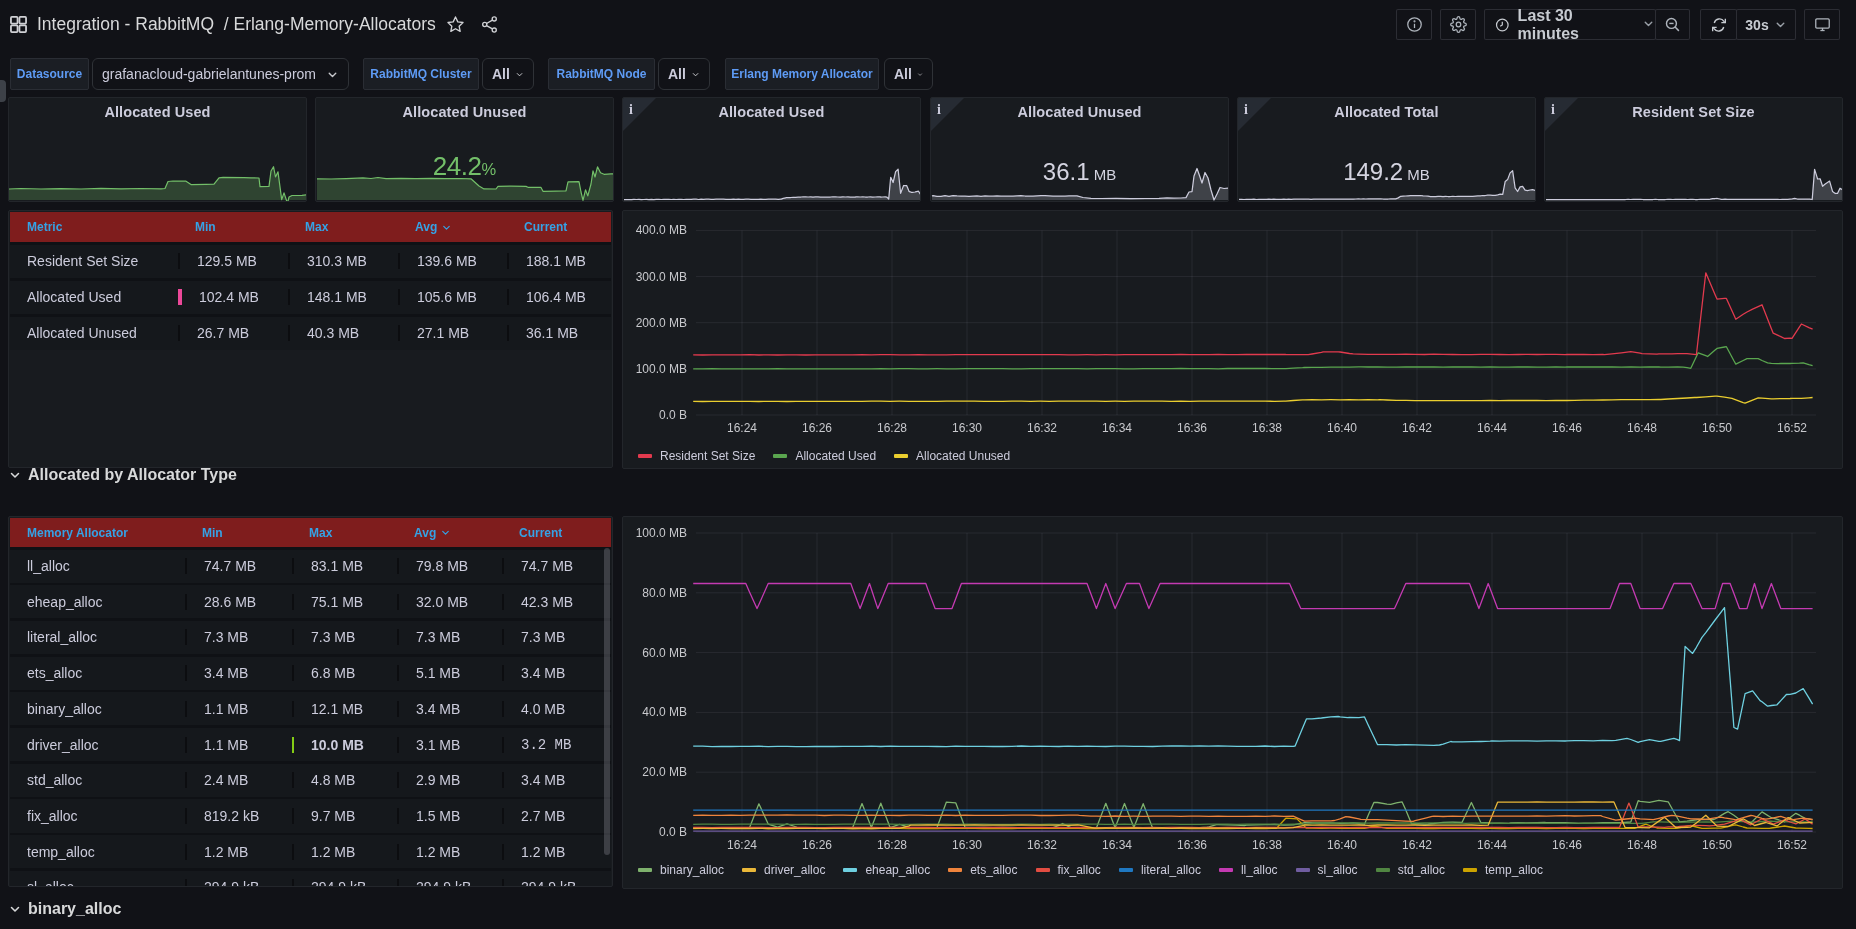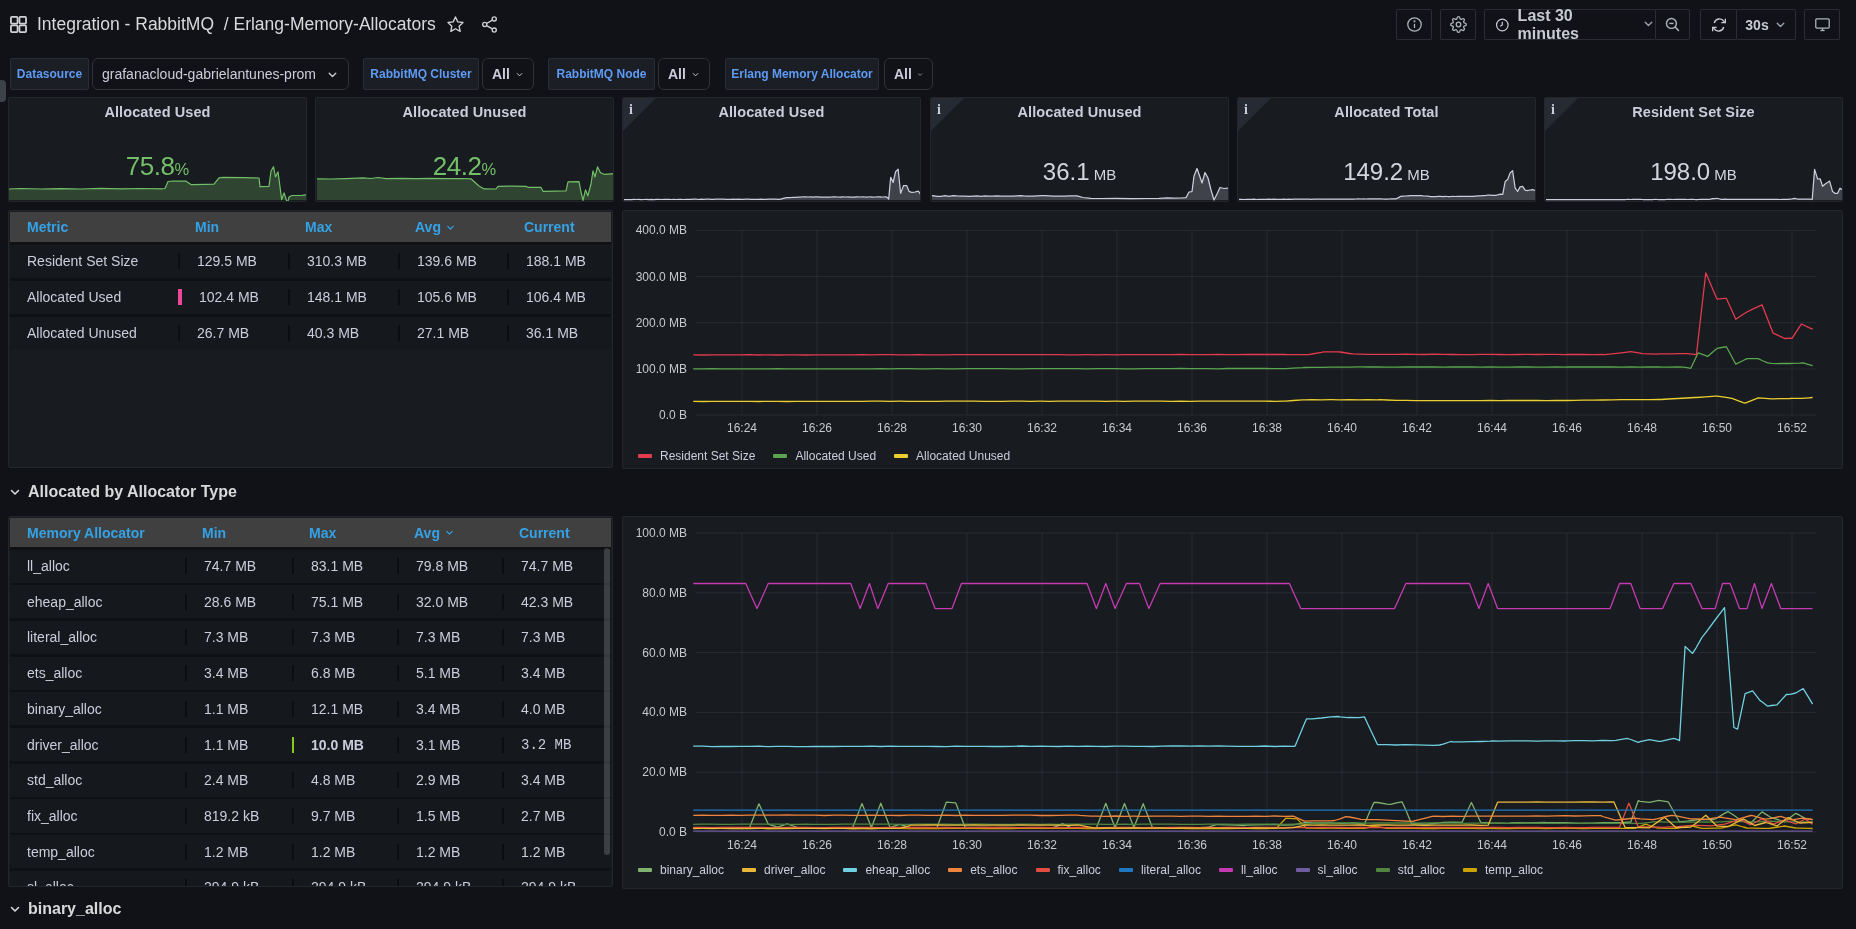--- a/index.html
+++ b/index.html
@@ -6,21 +6,21 @@
 .panel{position:absolute;background:#181b1f;border:1px solid #23262b;border-radius:2px}
 .ptitle{position:absolute;top:6px;left:0;right:0;text-align:center;font-size:14.5px;font-weight:600;color:#ccccdc;letter-spacing:.1px}
 .statval{position:absolute;left:0;right:0;text-align:center;font-weight:500;line-height:1}
 .spark{position:absolute;left:0;bottom:0}
 .chart{position:absolute;left:0;top:0}
 .axis{fill:#c8c9cd;font-size:12px;font-family:"Liberation Sans",sans-serif}
 .navbtn{position:absolute;border:1px solid rgba(204,204,220,0.15);border-radius:2px;background:#111217;display:flex;align-items:center;justify-content:center;color:#aeb4bc}
 .pill{position:absolute;height:32px;background:#1b1e24;border:1px solid #2a2d34;border-radius:2px;display:flex;align-items:center;justify-content:center;color:#5e9bf5;font-size:12px;font-weight:600;white-space:nowrap}
 .drop{position:absolute;height:32px;background:#111217;border:1px solid #2f3237;border-radius:6px;display:flex;align-items:center;padding:0 9px;color:#ccccdc;font-size:14px;font-weight:600;gap:6px;white-space:nowrap;overflow:hidden}
 .tbl{position:absolute;left:1px;right:1px;top:1px;background:#0f1115}
-.thead{display:grid;background:#404040;color:#35a2e6;font-weight:600;font-size:14px;align-items:center}
+.thead{display:grid;background:#7f1d1d;color:#35a2e6;font-weight:600;font-size:12px;align-items:center}
 .trow{display:grid;background:#15181c;color:#ccccdc;font-size:14px;align-items:center}
 .cell{padding-left:17px;white-space:nowrap;overflow:hidden}
 .rowhdr{position:absolute;font-size:16px;font-weight:600;color:#d8d9da;display:flex;align-items:center;gap:6px}
 .legend{position:absolute;display:flex;align-items:center;font-size:12px;color:#ccccdc}
 .sw{display:inline-block;width:14px;height:4px;border-radius:1px;margin-right:8px;vertical-align:middle}
 .leg-item{display:flex;align-items:center;margin-right:18px;white-space:nowrap}
 text{user-select:none}
 </style></head><body>
 <div class="abs" style="left:10px;top:16px"><svg width="17" height="17" viewBox="0 0 18 18" fill="none" stroke="#d0d1d5" stroke-width="1.9">
       <rect x="1" y="1" width="7" height="7" rx="1"></rect>
@@ -104,21 +104,20 @@
 <div class="drop" style="left:658px;top:58px;width:52px;justify-content:center;gap:5px">All <svg width="13" height="13" viewBox="0 0 24 24" fill="none" stroke="#c8c9cd" stroke-width="2.6" stroke-linecap="round" stroke-linejoin="round">
       <polyline points="6 9.5 12 15.5 18 9.5"></polyline>
     </svg></div>
 <div class="pill" style="left:725px;top:58px;width:154px">Erlang Memory Allocator</div>
 <div class="drop" style="left:884px;top:58px;width:49px;justify-content:center;gap:5px">All <svg width="13" height="13" viewBox="0 0 24 24" fill="none" stroke="#c8c9cd" stroke-width="2.6" stroke-linecap="round" stroke-linejoin="round">
       <polyline points="6 9.5 12 15.5 18 9.5"></polyline>
     </svg></div>
 <div class="abs" style="left:-4px;top:80px;width:10px;height:22px;background:#3d4148;border-radius:4px"></div>
 <div class="panel" style="left:8px;top:97px;width:299px;height:105px;overflow:hidden">
     <div class="ptitle">Allocated Used</div>
-    <div class="statval" style="top:55px"><span style="font-size:26px;letter-spacing:-0.5px;color:#73BF69">75.8</span><span style="font-size:16.5px;color:#73BF69">%</span></div>
     <svg class="spark" width="299" height="104" viewBox="0 0 299 104">
       <polygon points="0.0,103 0.0,92.0 12.0,91.5 32.0,92.0 52.0,91.6 72.0,92.0 92.0,91.4 112.0,91.8 132.0,91.5 152.0,91.8 156.0,91.5 159.0,84.5 164.0,84.0 177.0,84.2 182.0,87.6 197.0,87.4 205.0,87.2 210.0,80.8 214.0,80.4 235.0,80.6 242.0,80.8 250.0,81.0 251.0,89.6 260.0,89.4 262.0,74.0 264.5,69.7 266.5,80.0 269.0,74.8 272.7,102.6 275.0,95.9 278.5,106.4 280.0,100.0 283.0,98.5 293.0,98.3 298.0,97.8 298.0,103" fill="rgba(115,191,105,0.25)" stroke="none"></polygon>
       <polyline points="0.0,92.0 12.0,91.5 32.0,92.0 52.0,91.6 72.0,92.0 92.0,91.4 112.0,91.8 132.0,91.5 152.0,91.8 156.0,91.5 159.0,84.5 164.0,84.0 177.0,84.2 182.0,87.6 197.0,87.4 205.0,87.2 210.0,80.8 214.0,80.4 235.0,80.6 242.0,80.8 250.0,81.0 251.0,89.6 260.0,89.4 262.0,74.0 264.5,69.7 266.5,80.0 269.0,74.8 272.7,102.6 275.0,95.9 278.5,106.4 280.0,100.0 283.0,98.5 293.0,98.3 298.0,97.8" fill="none" stroke="#73BF69" stroke-width="1.2" stroke-linejoin="round"></polyline>
     </svg>
   </div>
 <div class="panel" style="left:315px;top:97px;width:299px;height:105px;overflow:hidden">
     <div class="ptitle">Allocated Unused</div>
     <div class="statval" style="top:55px"><span style="font-size:26px;letter-spacing:-0.5px;color:#73BF69">24.2</span><span style="font-size:16.5px;color:#73BF69">%</span></div>
     <svg class="spark" width="299" height="104" viewBox="0 0 299 104">
       <polygon points="1.0,103 1.0,81.8 15.0,82.0 30.0,81.6 47.0,80.9 55.0,81.5 62.0,80.5 70.0,81.6 85.0,81.4 100.0,81.7 115.0,81.4 130.0,81.6 145.0,81.5 155.0,81.8 163.0,89.0 168.0,91.9 180.0,92.0 182.0,89.3 195.0,89.2 210.0,89.4 212.0,90.3 225.0,90.4 227.0,94.3 240.0,94.2 248.0,94.0 250.0,93.8 252.0,84.8 263.0,84.6 265.0,95.0 267.0,103.4 269.5,92.8 271.8,98.9 275.0,87.0 277.0,73.9 279.0,80.0 281.5,69.8 284.5,75.8 288.0,77.3 295.0,76.8 299.0,76.9 299.0,103" fill="rgba(115,191,105,0.25)" stroke="none"></polygon>
@@ -159,21 +158,20 @@
       <polygon points="1.0,103 1.0,102.3 3.5,102.3 6.0,102.5 8.5,102.3 10.9,102.4 13.4,102.3 15.9,102.2 18.4,102.5 20.9,102.4 23.4,102.4 25.9,102.4 28.4,102.3 30.8,102.2 33.3,102.4 35.8,102.2 38.3,102.3 40.8,102.3 43.3,102.3 45.8,102.2 48.3,102.4 50.7,102.2 53.2,102.3 55.7,102.1 58.2,102.2 60.7,102.2 63.2,102.2 65.7,102.1 68.2,102.2 70.6,102.2 73.1,102.3 75.6,102.1 78.1,102.2 80.6,102.2 83.1,102.2 85.6,102.0 88.1,102.0 90.5,102.0 93.0,102.1 95.5,102.1 98.0,102.1 100.5,102.0 103.0,102.0 105.5,102.0 108.0,102.0 110.4,102.1 112.9,102.1 115.4,102.1 117.9,102.0 120.4,101.9 122.9,102.0 125.4,101.9 127.9,102.0 130.3,101.9 132.8,101.9 135.3,101.9 137.8,101.9 140.3,101.8 142.8,101.9 145.3,102.0 147.8,102.0 150.2,102.0 152.7,101.9 155.2,101.8 157.7,101.8 160.2,100.9 162.7,99.3 165.2,99.1 167.7,99.0 170.1,98.8 172.6,98.7 175.1,98.6 177.6,98.7 180.1,98.5 182.6,98.5 185.1,98.8 187.6,99.0 190.0,99.2 192.5,99.6 195.0,99.5 197.5,99.7 200.0,99.4 202.5,99.4 205.0,99.6 207.5,99.4 209.9,99.5 212.4,99.5 214.9,99.4 217.4,99.5 219.9,99.3 222.4,99.4 224.9,99.3 227.4,99.4 229.8,99.3 232.3,99.4 234.8,99.3 237.3,99.1 239.8,98.9 242.3,98.9 244.8,98.5 247.3,98.5 249.7,98.2 252.2,98.2 254.7,98.3 257.2,98.3 259.7,97.8 262.2,97.2 264.7,97.4 267.2,84.4 269.6,82.6 272.1,75.9 274.6,73.7 277.1,90.9 279.6,94.5 282.1,89.9 284.6,89.3 287.1,93.2 289.5,93.6 292.0,93.0 294.5,92.7 297.0,93.5 297.0,103" fill="rgba(204,204,220,0.22)" stroke="none"></polygon>
       <polyline points="1.0,102.3 3.5,102.3 6.0,102.5 8.5,102.3 10.9,102.4 13.4,102.3 15.9,102.2 18.4,102.5 20.9,102.4 23.4,102.4 25.9,102.4 28.4,102.3 30.8,102.2 33.3,102.4 35.8,102.2 38.3,102.3 40.8,102.3 43.3,102.3 45.8,102.2 48.3,102.4 50.7,102.2 53.2,102.3 55.7,102.1 58.2,102.2 60.7,102.2 63.2,102.2 65.7,102.1 68.2,102.2 70.6,102.2 73.1,102.3 75.6,102.1 78.1,102.2 80.6,102.2 83.1,102.2 85.6,102.0 88.1,102.0 90.5,102.0 93.0,102.1 95.5,102.1 98.0,102.1 100.5,102.0 103.0,102.0 105.5,102.0 108.0,102.0 110.4,102.1 112.9,102.1 115.4,102.1 117.9,102.0 120.4,101.9 122.9,102.0 125.4,101.9 127.9,102.0 130.3,101.9 132.8,101.9 135.3,101.9 137.8,101.9 140.3,101.8 142.8,101.9 145.3,102.0 147.8,102.0 150.2,102.0 152.7,101.9 155.2,101.8 157.7,101.8 160.2,100.9 162.7,99.3 165.2,99.1 167.7,99.0 170.1,98.8 172.6,98.7 175.1,98.6 177.6,98.7 180.1,98.5 182.6,98.5 185.1,98.8 187.6,99.0 190.0,99.2 192.5,99.6 195.0,99.5 197.5,99.7 200.0,99.4 202.5,99.4 205.0,99.6 207.5,99.4 209.9,99.5 212.4,99.5 214.9,99.4 217.4,99.5 219.9,99.3 222.4,99.4 224.9,99.3 227.4,99.4 229.8,99.3 232.3,99.4 234.8,99.3 237.3,99.1 239.8,98.9 242.3,98.9 244.8,98.5 247.3,98.5 249.7,98.2 252.2,98.2 254.7,98.3 257.2,98.3 259.7,97.8 262.2,97.2 264.7,97.4 267.2,84.4 269.6,82.6 272.1,75.9 274.6,73.7 277.1,90.9 279.6,94.5 282.1,89.9 284.6,89.3 287.1,93.2 289.5,93.6 292.0,93.0 294.5,92.7 297.0,93.5" fill="none" stroke="#ccccdc" stroke-width="1.25" stroke-linejoin="round"></polyline>
     </svg>
   </div>
 <div class="panel" style="left:1544px;top:97px;width:299px;height:105px;overflow:hidden">
     <svg style="position:absolute;left:0;top:0" width="33" height="33" viewBox="0 0 33 33">
       <path d="M0 0 L33 0 L0 33 Z" fill="#262b33"></path>
       <text x="6" y="16" font-family="Liberation Serif,serif" font-weight="bold" font-size="14" fill="#ccccdc">i</text>
     </svg>
     <div class="ptitle">Resident Set Size</div>
-    <div class="statval" style="top:62px"><span style="font-size:24px;color:#d4d4e0">198.0</span><span style="font-size:15px;color:#d4d4e0"> MB</span></div>
     <svg class="spark" width="299" height="104" viewBox="0 0 299 104">
       <polygon points="1.0,103 1.0,102.5 3.5,102.5 6.0,102.5 8.5,102.6 10.9,102.5 13.4,102.6 15.9,102.5 18.4,102.5 20.9,102.5 23.4,102.5 25.9,102.5 28.4,102.6 30.8,102.6 33.3,102.5 35.8,102.5 38.3,102.5 40.8,102.5 43.3,102.5 45.8,102.5 48.3,102.5 50.7,102.5 53.2,102.5 55.7,102.5 58.2,102.5 60.7,102.5 63.2,102.5 65.7,102.5 68.2,102.5 70.6,102.5 73.1,102.5 73.6,102.5 75.6,102.5 78.1,102.5 80.6,102.5 83.1,102.4 85.6,102.5 88.1,102.4 90.5,102.4 93.0,102.4 95.5,102.4 98.0,102.5 100.5,102.5 103.0,102.5 105.5,102.5 108.0,102.5 110.4,102.4 112.9,102.5 115.4,102.5 117.9,102.5 120.4,102.5 122.9,102.4 125.4,102.4 127.9,102.5 130.3,102.4 132.8,102.4 135.3,102.4 137.8,102.4 140.3,102.4 142.8,102.5 145.3,102.4 147.8,102.4 150.2,102.5 152.7,102.5 155.2,102.4 157.7,102.4 158.2,102.4 160.2,102.4 162.7,102.4 164.2,102.4 165.2,102.2 167.7,101.6 168.2,101.5 170.1,101.5 172.1,101.4 172.6,101.5 175.1,102.0 176.1,102.3 177.6,102.3 180.1,102.2 182.6,102.3 183.1,102.3 185.1,102.4 187.6,102.3 190.0,102.4 192.5,102.3 195.0,102.3 197.5,102.3 200.0,102.3 202.5,102.4 205.0,102.4 207.5,102.4 209.9,102.4 212.4,102.3 214.9,102.4 217.4,102.3 219.9,102.4 222.4,102.4 224.9,102.4 227.4,102.4 229.8,102.4 232.3,102.4 232.8,102.4 234.8,102.5 237.3,102.4 239.8,102.4 242.3,102.4 242.8,102.4 244.8,102.1 247.3,101.8 249.7,101.4 252.2,102.0 252.7,102.1 254.7,102.1 256.7,102.2 257.2,102.2 259.7,102.1 260.7,102.2 262.2,102.1 264.7,102.1 267.2,102.5 269.6,72.4 272.1,80.4 272.6,82.0 274.6,81.8 275.1,81.8 277.1,87.8 277.6,89.3 279.6,87.6 280.6,86.8 282.1,85.8 284.6,84.1 287.1,92.9 287.6,94.6 289.5,95.9 290.5,96.5 292.0,96.4 292.5,96.4 294.5,92.2 295.0,91.2 297.0,92.5 298.0,93.1 298.0,103" fill="rgba(204,204,220,0.22)" stroke="none"></polygon>
       <polyline points="1.0,102.5 3.5,102.5 6.0,102.5 8.5,102.6 10.9,102.5 13.4,102.6 15.9,102.5 18.4,102.5 20.9,102.5 23.4,102.5 25.9,102.5 28.4,102.6 30.8,102.6 33.3,102.5 35.8,102.5 38.3,102.5 40.8,102.5 43.3,102.5 45.8,102.5 48.3,102.5 50.7,102.5 53.2,102.5 55.7,102.5 58.2,102.5 60.7,102.5 63.2,102.5 65.7,102.5 68.2,102.5 70.6,102.5 73.1,102.5 73.6,102.5 75.6,102.5 78.1,102.5 80.6,102.5 83.1,102.4 85.6,102.5 88.1,102.4 90.5,102.4 93.0,102.4 95.5,102.4 98.0,102.5 100.5,102.5 103.0,102.5 105.5,102.5 108.0,102.5 110.4,102.4 112.9,102.5 115.4,102.5 117.9,102.5 120.4,102.5 122.9,102.4 125.4,102.4 127.9,102.5 130.3,102.4 132.8,102.4 135.3,102.4 137.8,102.4 140.3,102.4 142.8,102.5 145.3,102.4 147.8,102.4 150.2,102.5 152.7,102.5 155.2,102.4 157.7,102.4 158.2,102.4 160.2,102.4 162.7,102.4 164.2,102.4 165.2,102.2 167.7,101.6 168.2,101.5 170.1,101.5 172.1,101.4 172.6,101.5 175.1,102.0 176.1,102.3 177.6,102.3 180.1,102.2 182.6,102.3 183.1,102.3 185.1,102.4 187.6,102.3 190.0,102.4 192.5,102.3 195.0,102.3 197.5,102.3 200.0,102.3 202.5,102.4 205.0,102.4 207.5,102.4 209.9,102.4 212.4,102.3 214.9,102.4 217.4,102.3 219.9,102.4 222.4,102.4 224.9,102.4 227.4,102.4 229.8,102.4 232.3,102.4 232.8,102.4 234.8,102.5 237.3,102.4 239.8,102.4 242.3,102.4 242.8,102.4 244.8,102.1 247.3,101.8 249.7,101.4 252.2,102.0 252.7,102.1 254.7,102.1 256.7,102.2 257.2,102.2 259.7,102.1 260.7,102.2 262.2,102.1 264.7,102.1 267.2,102.5 269.6,72.4 272.1,80.4 272.6,82.0 274.6,81.8 275.1,81.8 277.1,87.8 277.6,89.3 279.6,87.6 280.6,86.8 282.1,85.8 284.6,84.1 287.1,92.9 287.6,94.6 289.5,95.9 290.5,96.5 292.0,96.4 292.5,96.4 294.5,92.2 295.0,91.2 297.0,92.5 298.0,93.1" fill="none" stroke="#ccccdc" stroke-width="1.25" stroke-linejoin="round"></polyline>
     </svg>
   </div>
 <div class="panel" style="left:8px;top:210px;width:605px;height:258px;overflow:hidden">
     <div class="tbl">
       <div class="thead" style="grid-template-columns:168px 110px 110px 109px 108px;height:30px">
         <div class="cell">Metric</div>
         <div class="cell">Min</div>
@@ -251,21 +249,21 @@
       <polyline points="70.2,190.3 79.6,190.5 89.0,190.3 98.4,190.4 107.8,190.4 117.1,190.3 126.5,190.3 135.9,190.5 145.2,190.4 154.6,190.4 164.0,190.5 173.4,190.3 182.8,190.3 192.1,190.4 201.5,190.3 210.9,190.3 220.2,190.3 229.6,190.4 239.0,190.4 248.4,190.2 257.8,190.2 267.1,190.3 276.5,190.2 285.9,190.3 295.2,190.4 304.6,190.4 314.0,190.3 323.4,190.2 332.8,190.2 342.1,190.2 351.5,190.2 360.9,190.3 370.2,190.3 379.6,190.4 389.0,190.2 398.4,190.2 407.8,190.3 417.1,190.2 426.5,190.3 435.9,190.1 445.2,190.2 454.6,190.1 464.0,190.2 473.4,190.1 482.8,190.3 492.1,190.2 501.5,190.3 510.9,190.1 520.2,190.1 529.6,190.1 539.0,190.1 548.4,190.3 557.8,190.1 567.1,190.3 576.5,190.1 585.9,190.1 595.2,190.2 604.6,190.1 614.0,190.2 623.4,190.2 632.8,190.1 642.1,190.2 651.5,190.3 660.9,190.2 662.8,190.2 670.2,189.5 679.6,188.8 681.5,188.8 689.0,188.7 698.4,188.8 707.8,188.7 717.1,188.8 726.5,188.7 735.9,188.9 745.2,188.7 754.6,188.8 756.5,188.7 764.0,189.0 773.4,189.3 782.8,189.4 792.1,189.6 794.0,189.7 801.5,189.7 810.9,189.7 820.2,189.7 829.6,189.6 839.0,189.7 848.4,189.6 857.8,189.7 867.1,189.5 876.5,189.6 885.9,189.5 895.2,189.5 904.6,189.5 914.0,189.5 923.4,189.6 932.8,189.4 942.1,189.5 944.0,189.5 951.5,189.3 960.9,189.2 970.2,189.1 979.6,189.0 989.0,188.8 998.4,188.7 1007.8,188.6 1017.1,188.6 1026.5,188.6 1035.9,188.4 1037.8,188.5 1045.2,188.0 1054.6,187.5 1064.0,187.0 1071.5,186.5 1073.4,186.5 1082.8,185.8 1092.1,185.2 1094.0,185.1 1101.5,186.2 1109.0,187.4 1110.9,188.1 1120.2,191.6 1122.1,192.2 1129.6,189.1 1135.2,186.9 1139.0,187.2 1148.4,187.8 1150.2,187.8 1157.8,187.6 1167.1,187.5 1169.0,187.3 1176.5,187.3 1178.4,187.3 1185.9,186.8 1189.6,186.5" fill="none" stroke="#eace2f" stroke-width="1.3" stroke-linejoin="round"></polyline>
       <polyline points="70.2,157.8 79.6,157.9 89.0,157.7 98.4,157.9 107.8,157.9 117.1,157.8 126.5,157.8 135.9,157.9 145.2,157.9 154.6,157.7 164.0,157.8 173.4,157.8 182.8,157.8 192.1,157.9 201.5,157.9 210.9,157.8 220.2,157.8 229.6,157.9 239.0,157.9 248.4,157.9 257.8,157.7 267.1,157.8 276.5,157.7 285.9,157.7 295.2,157.9 304.6,157.8 314.0,157.7 323.4,157.8 332.8,157.8 342.1,157.6 351.5,157.7 360.9,157.7 370.2,157.7 379.6,157.6 389.0,157.8 398.4,157.8 407.8,157.7 417.1,157.7 426.5,157.7 435.9,157.6 445.2,157.7 454.6,157.6 464.0,157.8 473.4,157.7 482.8,157.7 492.1,157.6 501.5,157.8 510.9,157.8 520.2,157.7 529.6,157.7 539.0,157.7 548.4,157.7 557.8,157.5 567.1,157.7 576.5,157.6 585.9,157.6 595.2,157.8 604.6,157.5 614.0,157.5 623.4,157.5 632.8,157.5 642.1,157.5 651.5,157.7 660.9,157.6 662.8,157.7 670.2,157.2 679.6,156.7 681.5,156.5 689.0,156.3 698.4,156.4 707.8,156.2 717.1,156.2 726.5,156.1 735.9,155.9 737.8,155.9 745.2,156.0 754.6,155.9 764.0,156.1 773.4,156.1 782.8,155.9 792.1,156.0 801.5,156.0 810.9,155.9 820.2,156.1 829.6,156.0 839.0,156.0 848.4,155.9 857.8,156.1 867.1,155.9 876.5,156.1 885.9,156.1 895.2,156.0 904.6,156.0 914.0,156.1 923.4,156.1 932.8,155.9 942.1,156.1 944.0,156.0 951.5,156.0 960.9,156.0 970.2,156.0 979.6,156.0 989.0,155.9 998.4,156.1 1007.8,155.9 1017.1,156.1 1026.5,156.0 1035.9,156.0 1037.8,156.1 1045.2,156.1 1054.6,155.9 1060.2,156.1 1064.0,156.7 1067.8,157.3 1073.4,145.5 1075.2,141.8 1082.8,144.7 1084.6,145.5 1092.1,139.0 1094.0,137.4 1101.5,136.0 1103.4,135.7 1110.9,149.8 1112.8,153.1 1120.2,149.5 1124.0,147.7 1129.6,147.6 1135.2,147.7 1139.0,149.5 1144.6,151.8 1148.4,152.3 1154.0,152.7 1157.8,152.5 1167.1,152.5 1169.0,152.4 1176.5,152.1 1180.2,151.8 1185.9,153.6 1189.6,154.6" fill="none" stroke="#5aa64f" stroke-width="1.3" stroke-linejoin="round"></polyline>
       <polyline points="70.2,143.8 79.6,144.0 89.0,143.9 98.4,143.9 107.8,143.8 117.1,143.8 126.5,143.7 135.9,144.0 145.2,143.9 154.6,144.0 164.0,143.9 173.4,143.8 182.8,144.0 192.1,143.9 201.5,143.8 210.9,143.8 220.2,143.9 229.6,143.8 239.0,143.7 248.4,143.9 257.8,143.7 267.1,143.7 276.5,143.8 285.9,143.9 295.2,143.6 304.6,143.8 314.0,143.9 323.4,143.9 332.8,143.6 342.1,143.7 344.0,143.6 351.5,143.6 360.9,143.7 370.2,143.6 379.6,143.7 389.0,143.7 398.4,143.6 407.8,143.7 417.1,143.6 426.5,143.7 435.9,143.6 445.2,143.8 454.6,143.8 464.0,143.7 473.4,143.8 482.8,143.7 492.1,143.8 501.5,143.7 510.9,143.6 520.2,143.7 529.6,143.7 539.0,143.7 548.4,143.7 557.8,143.5 567.1,143.6 576.5,143.6 585.9,143.7 595.2,143.5 604.6,143.7 614.0,143.6 623.4,143.4 632.8,143.5 642.1,143.5 651.5,143.5 660.9,143.4 662.8,143.5 670.2,143.6 679.6,143.7 685.2,143.6 689.0,143.0 698.4,141.4 700.2,140.9 707.8,140.8 715.2,140.8 717.1,141.0 726.5,142.5 730.2,142.9 735.9,143.1 745.2,143.3 754.6,143.4 756.5,143.3 764.0,143.4 773.4,143.3 782.8,143.2 792.1,143.4 801.5,143.5 810.9,143.2 820.2,143.4 829.6,143.5 839.0,143.6 848.4,143.6 857.8,143.4 867.1,143.4 876.5,143.5 885.9,143.6 895.2,143.5 904.6,143.3 914.0,143.5 923.4,143.4 932.8,143.4 942.1,143.7 944.0,143.5 951.5,143.5 960.9,143.5 970.2,143.6 979.6,143.5 981.5,143.7 989.0,142.8 998.4,141.8 1007.8,140.6 1017.1,142.2 1019.0,142.7 1026.5,142.9 1034.0,143.2 1035.9,142.9 1045.2,142.8 1049.0,142.9 1054.6,142.7 1064.0,142.6 1073.4,143.7 1082.8,61.8 1092.1,83.8 1094.0,88.1 1101.5,87.4 1103.4,87.4 1110.9,103.9 1112.8,108.2 1120.2,103.3 1124.0,101.0 1129.6,98.2 1139.0,93.8 1148.4,117.7 1150.2,122.2 1157.8,125.6 1161.5,127.5 1167.1,127.2 1169.0,127.3 1176.5,115.8 1178.4,113.0 1185.9,116.6 1189.6,118.2" fill="none" stroke="#e23a4e" stroke-width="1.3" stroke-linejoin="round"></polyline>
     </svg>
     <div class="legend" style="left:15px;top:238px">
       <span class="leg-item"><span class="sw" style="background:#e23a4e"></span>Resident Set Size</span>
       <span class="leg-item"><span class="sw" style="background:#5aa64f"></span>Allocated Used</span>
       <span class="leg-item"><span class="sw" style="background:#eace2f"></span>Allocated Unused</span>
     </div>
   </div>
-<div class="rowhdr" style="left:8px;top:483px"><svg width="14" height="14" viewBox="0 0 24 24" fill="none" stroke="#d8d9da" stroke-width="2.6" stroke-linecap="round" stroke-linejoin="round">
+<div class="rowhdr" style="left:8px;top:466px"><svg width="14" height="14" viewBox="0 0 24 24" fill="none" stroke="#d8d9da" stroke-width="2.6" stroke-linecap="round" stroke-linejoin="round">
       <polyline points="6 9.5 12 15.5 18 9.5"></polyline>
     </svg> Allocated by Allocator Type</div>
 <div class="panel" style="left:8px;top:516px;width:605px;height:371px;overflow:hidden">
     <div class="tbl">
       <div class="thead" style="grid-template-columns:175px 107px 105px 105px 113px;height:29px">
         <div class="cell">Memory Allocator</div>
         <div class="cell">Min</div>
         <div class="cell">Max</div>
         <div class="cell" style="display:flex;align-items:center;gap:4px">Avg <svg width="11" height="11" viewBox="0 0 24 24" fill="none" stroke="#35a2e6" stroke-width="2.6" stroke-linecap="round" stroke-linejoin="round">
             <polyline points="6 9.5 12 15.5 18 9.5"></polyline>

